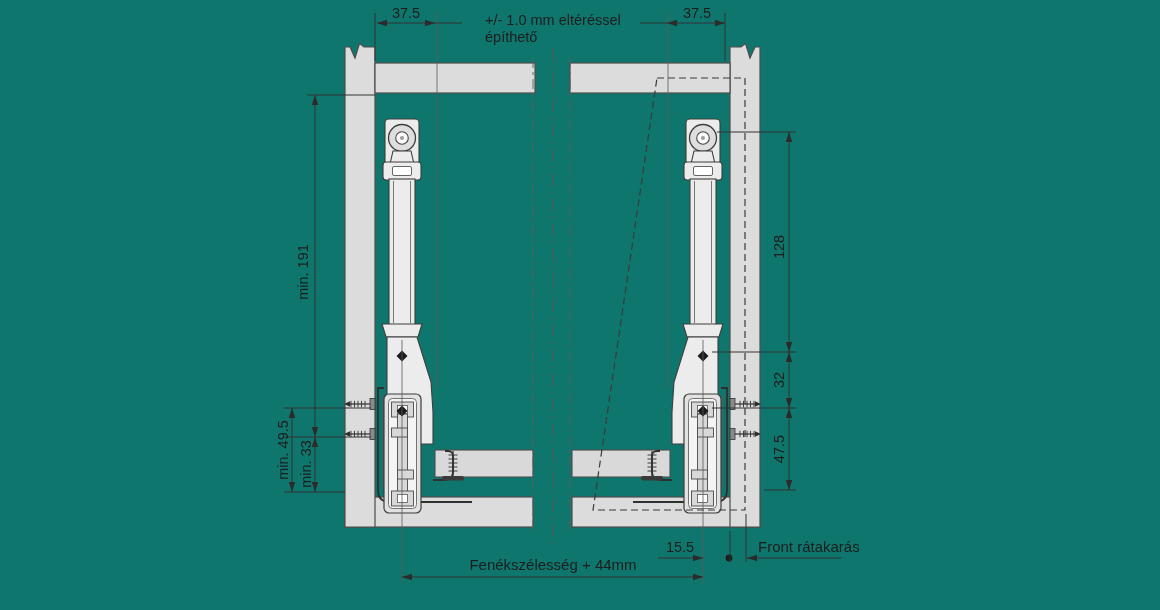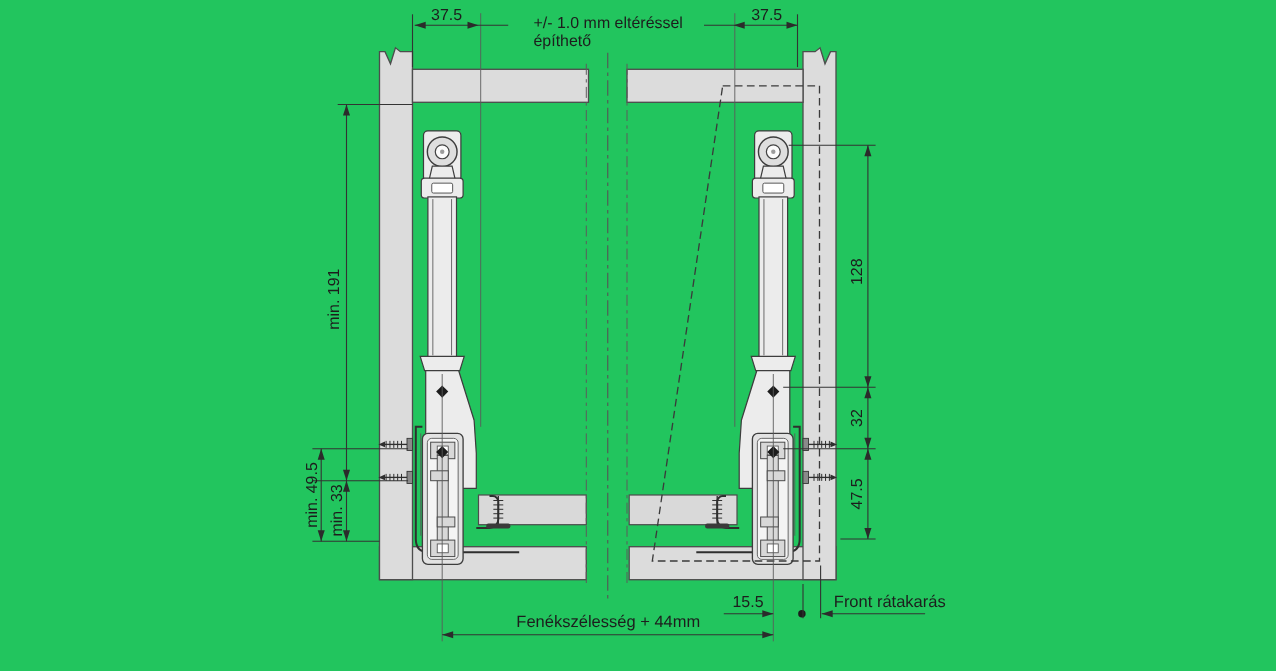--- a/index.html
+++ b/index.html
@@ -1,16 +1,16 @@
 <!DOCTYPE html>
 <html><head>
 <meta charset="utf-8">
 <style>
   html,body{margin:0;padding:0;background:#ffffff;}
-  .stage{position:relative;width:1160px;height:610px;background:#22c55e;overflow:hidden;
+  .stage{position:relative;width:1160px;height:610px;background:#0f766e;overflow:hidden;
          font-family:"Liberation Sans", sans-serif;}
   svg text{font-family:"Liberation Sans", sans-serif;fill:#1d1d1d;}
   .panel{fill:#dcdcdc;stroke:#4d4d4d;stroke-width:1.2;}
   .panel2{fill:#d9d9d9;stroke:#4d4d4d;stroke-width:1.1;}
   .mech{fill:#ececec;stroke:#3d3d3d;stroke-width:1.1;}
   .mech2{fill:#d8d8d8;stroke:#4a4a4a;stroke-width:0.9;}
   .thick{stroke:#2f2f2f;stroke-width:1.8;fill:none;}
   .dim{stroke:#333333;stroke-width:1;fill:none;}
   .thin{stroke:#5a5a5a;stroke-width:0.8;fill:none;}
   .arr{fill:#2b2b2b;stroke:none;}

